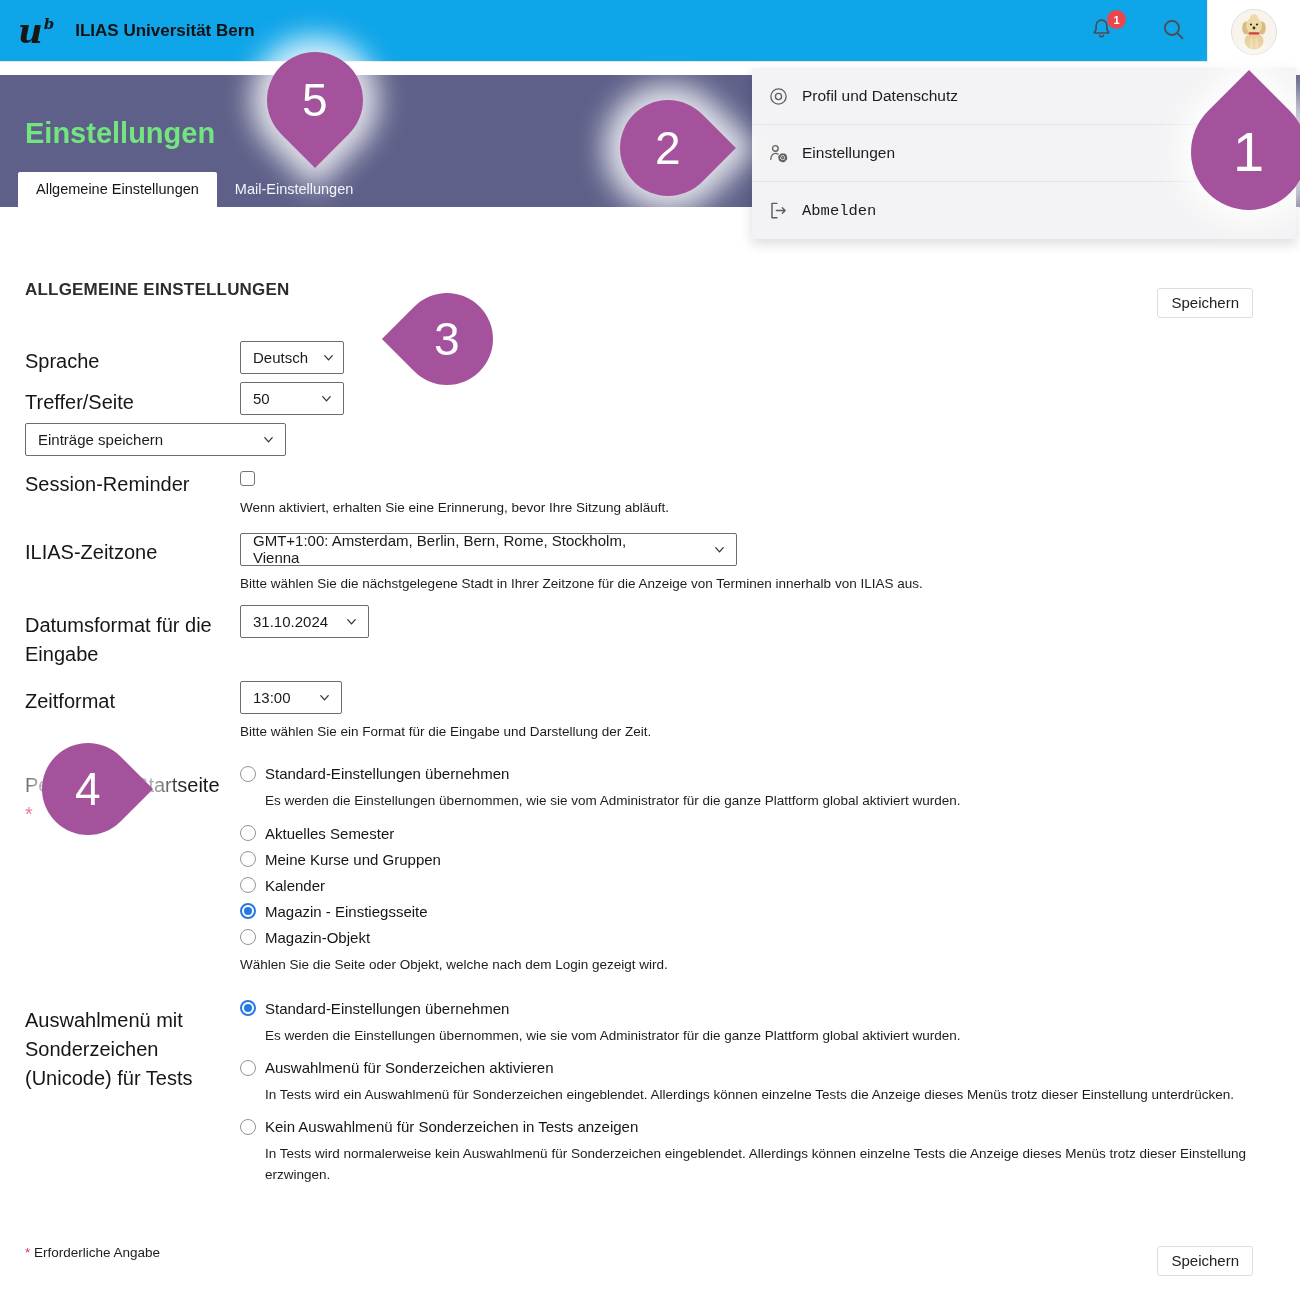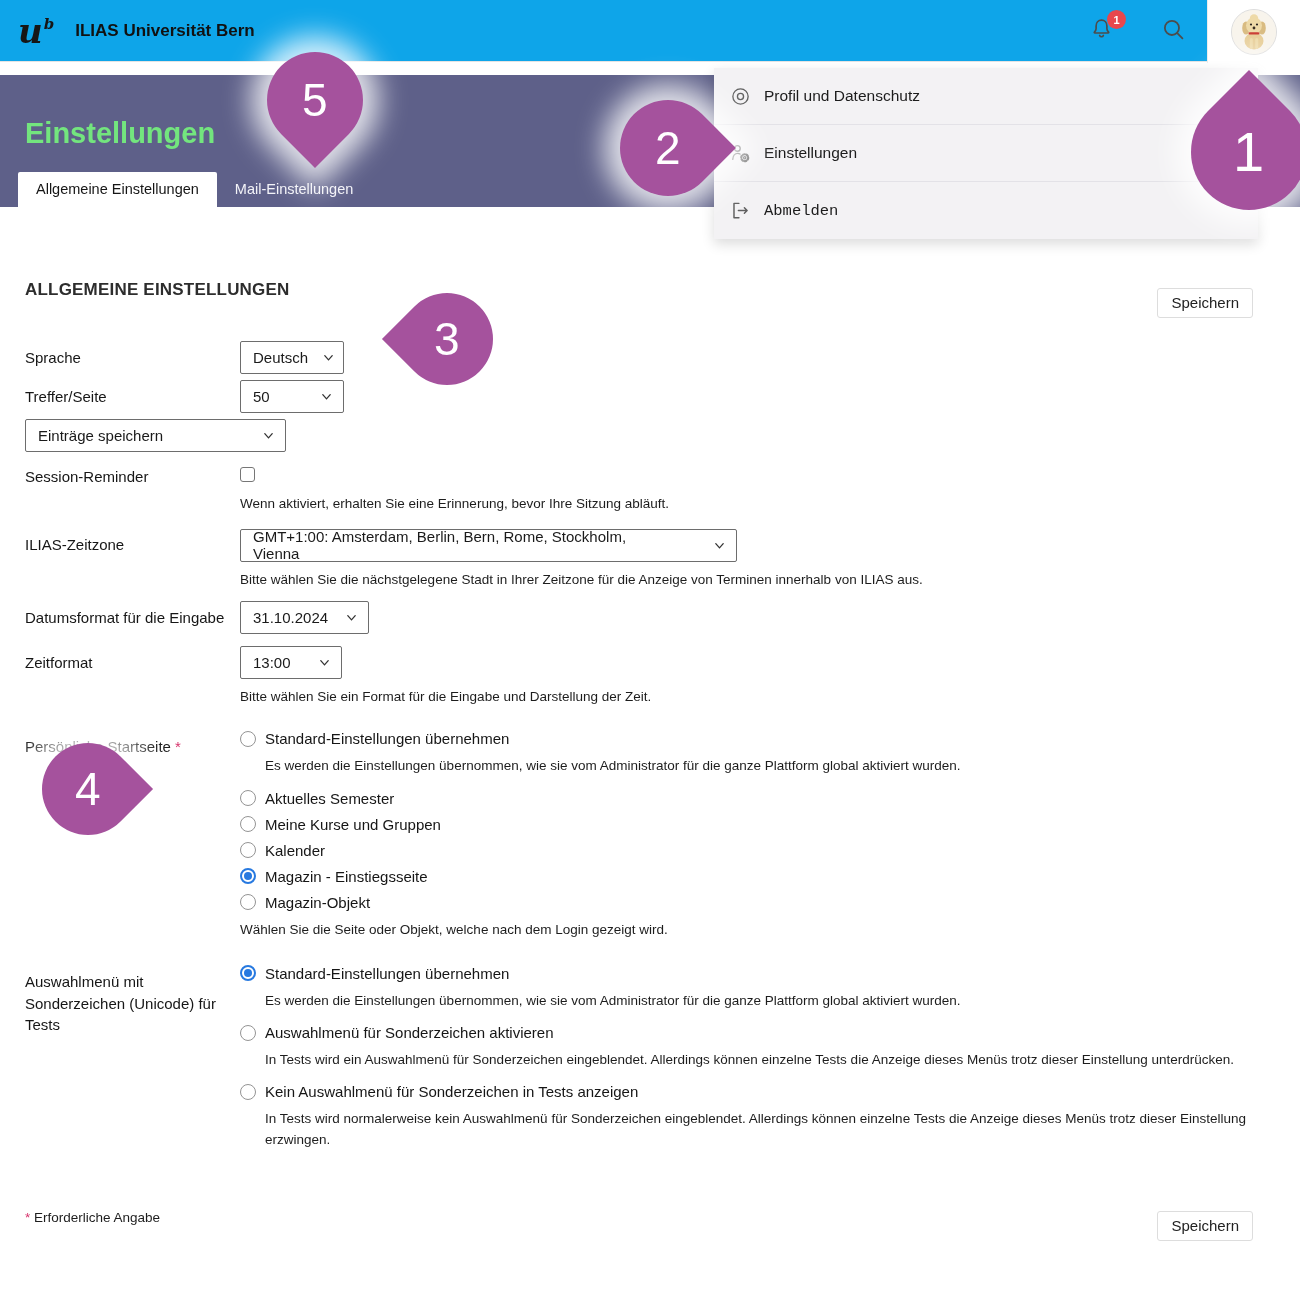--- a/index.html
+++ b/index.html
@@ -24,35 +24,35 @@
 
   
   .page-header { position:absolute; top:75px; left:0; right:0; height:132px; background:#5e6089; z-index:5; }
   .page-title { position:absolute; left:25px; top:42px; font-size:29px; font-weight:bold; color:#73e57e; }
   .tabbar { position:absolute; left:18px; bottom:0; display:flex; }
   .tab { padding:9px 18px 10px; font-size:14.5px; cursor:pointer; }
   .tab.active { background:#fff; color:#161616; border-radius:2px 2px 0 0; }
   .tab.inactive { color:#f3f3f8; }
 
   
-  .user-menu { position:absolute; left:714px; top:68px; width:544px; background:#f3f2f4;
+  .user-menu { position:absolute; left:752px; top:68px; width:544px; background:#f3f2f4;
     box-shadow:0 5px 12px rgba(0,0,0,0.14); z-index:32; }
   .menu-item { height:57px; display:flex; align-items:center; gap:13px; padding-left:15px;
     border-bottom:1px solid #e3e2e7; font-size:15.5px; color:#1c1c1c; cursor:pointer; }
   .menu-item:last-child { border-bottom:none;font-family:Liberation Mono, monospace; }
   .mi-icon { width:22px; height:22px; display:flex; align-items:center; justify-content:center; }
 
   
   .main { position:absolute; top:272px; left:25px; right:47px; z-index:10; }
   .section-head { display:flex; justify-content:space-between; align-items:flex-start; margin-bottom:23px; }
   .section-title { font-size:17px; font-weight:bold; color:#2d2d2d; letter-spacing:0.2px; padding-top:8px; }
   .btn { background:#fff; border:1px solid #ddd; border-radius:3px; padding:5px 13px 6px;
     font-size:15px; color:#222; cursor:pointer; font-family:inherit;margin-top:16px; }
   .row { display:grid; grid-template-columns:215px 1fr; }
-  .row .flabel { font-size:15px; color:#161616; padding-top:6px; line-height:1.45; padding-right:14px; }
+  .row .flabel { font-size:20px; color:#161616; padding-top:6px; line-height:1.45; padding-right:14px; }
   .req { color:#d6336c; }
   .select { display:inline-flex; align-items:center; justify-content:space-between; height:33px;
     border:1px solid #6d6d6d; border-radius:2px; background:#fff; padding:0 10px 0 12px;
     font-size:15px; color:#1a1a1a; cursor:pointer; }
   .select .chev { margin-left:14px; display:flex; }
   .help { font-size:13.5px; color:#1d1d1d; line-height:1.5; }
   .ctl .help { margin-top:8px; }
   .checkbox { width:15px; height:15px; border:1.5px solid #767676; border-radius:3px; background:#fff; margin-top:7px; cursor:pointer; }
   .mb6{margin-bottom:6px;} .mb8{margin-bottom:8px;} .mb11{margin-bottom:11px;}
   .mb12{margin-bottom:12px;} .mb14{margin-bottom:14px;} .mb23{margin-bottom:23px;} .mb25{margin-bottom:25px;}

